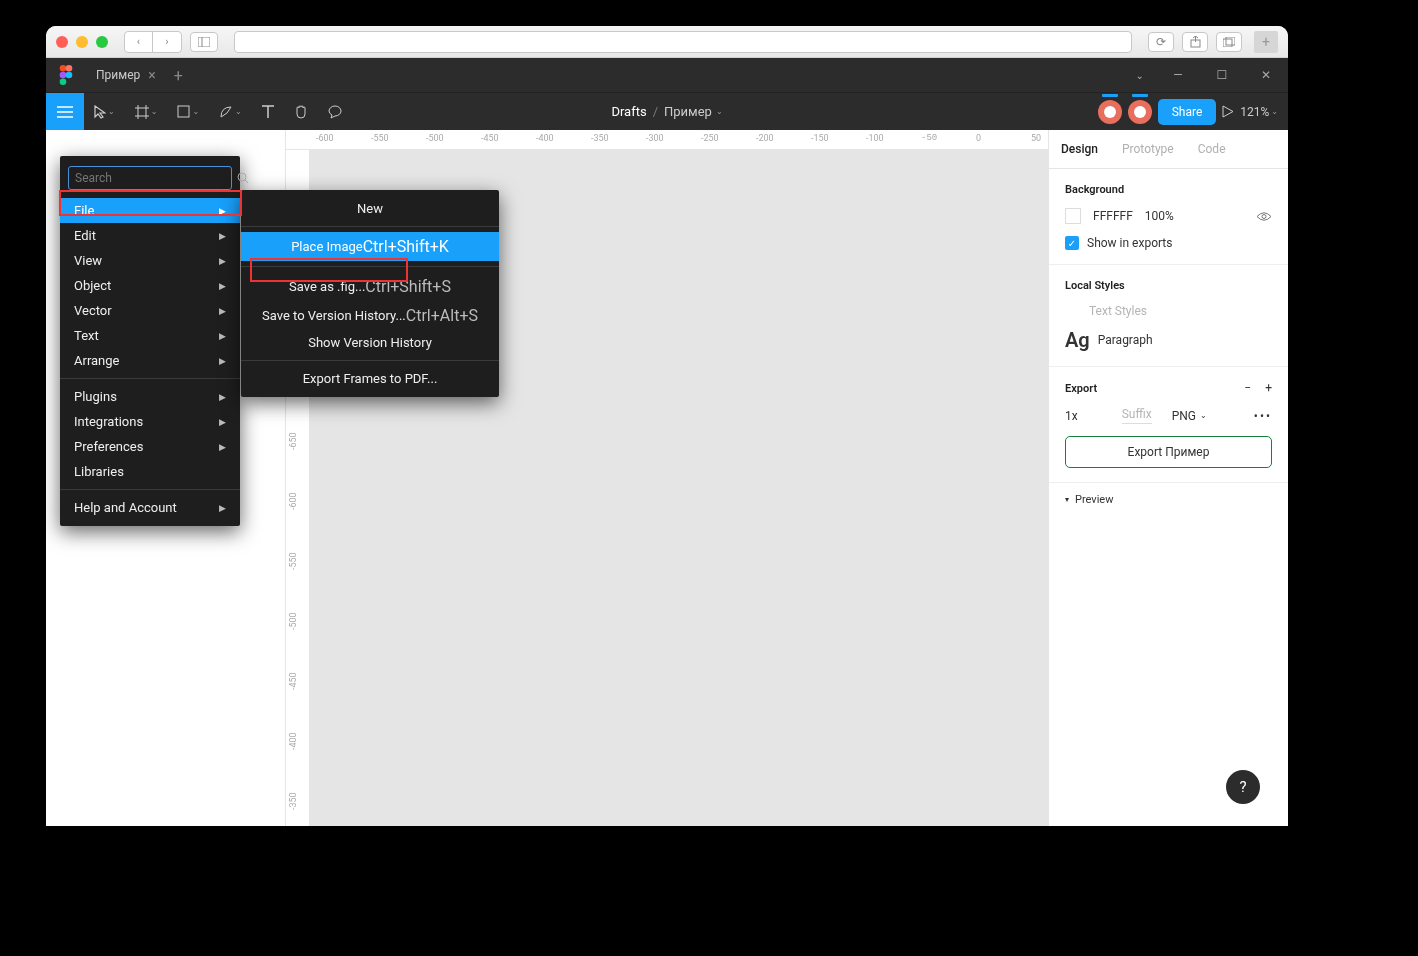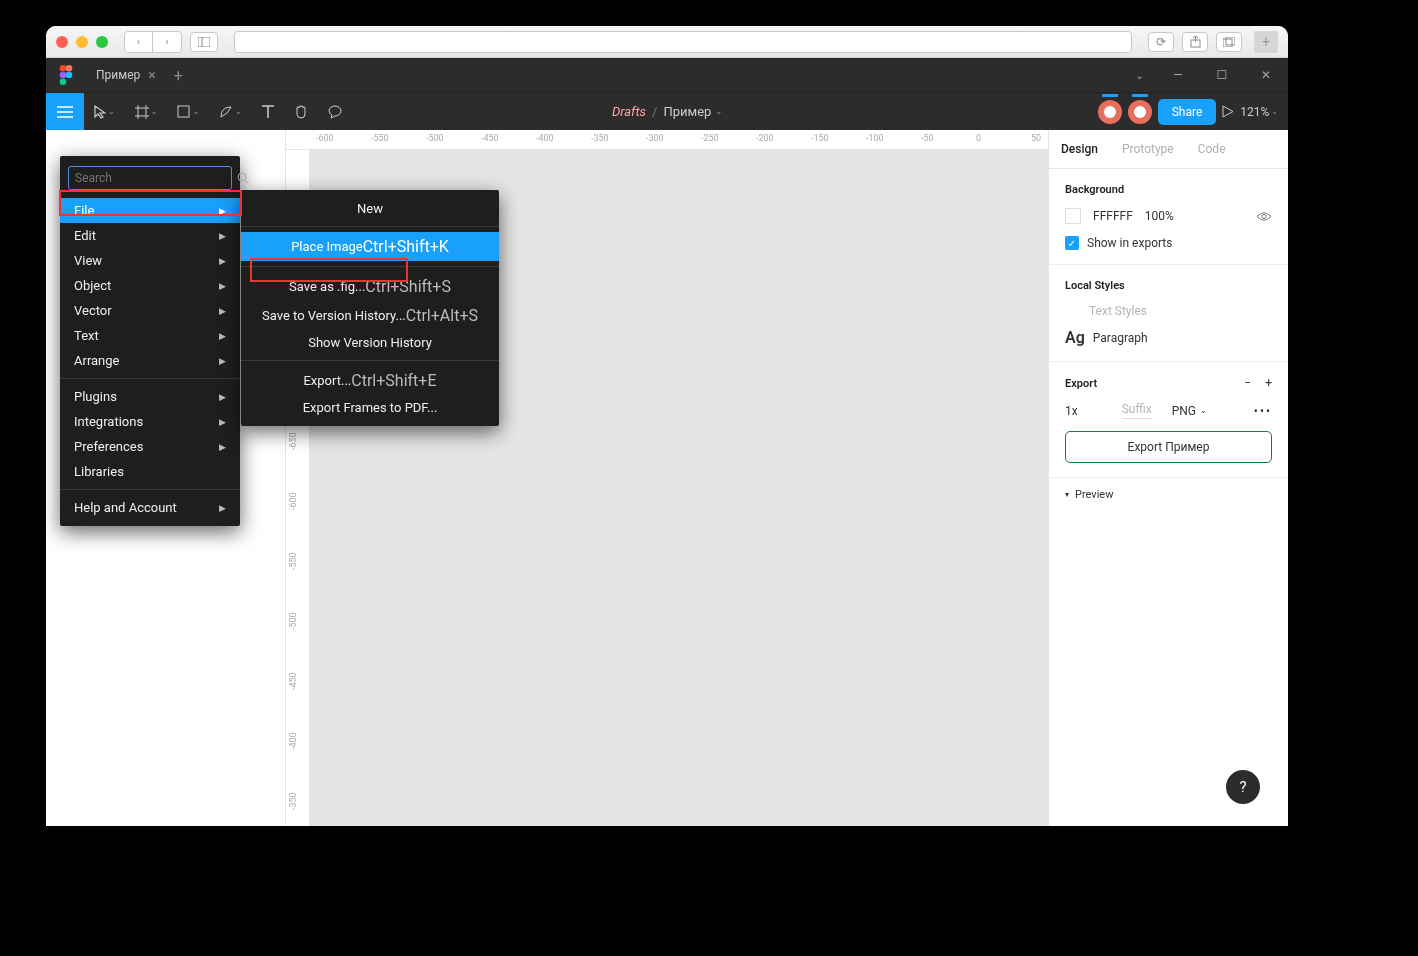--- a/index.html
+++ b/index.html
@@ -26,21 +26,21 @@
   .win-controls { margin-left:auto; display:flex; align-items:center; gap:0;}
   .win-btn { width:44px; height:34px; display:flex;align-items:center;justify-content:center;color:#aaa;font-size:12px;cursor:pointer;}
   .win-chev { color:#aaa; font-size:10px; padding:0 12px;}
 
   .toolbar { height:38px; background:#2c2c2c; display:flex; align-items:center; border-top:1px solid #222;}
   .tb-btn { height:38px; padding:0 10px; display:flex; align-items:center; justify-content:center; color:#ccc; gap:4px;cursor:pointer;}
   .tb-btn.active { background:#18a0fb; color:#fff; width:38px; padding:0;}
   .tb-chev { font-size:8px; color:#999; margin-left:-2px;}
   .breadcrumb { position:absolute; left:50%; transform:translateX(-50%); display:flex; align-items:center; gap:6px; color:#ccc; font-size:13px;}
   .breadcrumb .slash{color:#777;}
-  .breadcrumb .dimmed{color:#fca5a5;font-style:italic;}
+  .breadcrumb .dimmed{color:#ffffff;}
   .tb-right { margin-left:auto; display:flex; align-items:center; gap:6px; padding-right:10px;}
   .avatar { width:24px; height:24px; border-radius:50%; background:#e86f5e; display:flex;align-items:center;justify-content:center; position:relative;}
   .avatar::before{content:"";position:absolute;top:-6px;left:4px;width:16px;height:3px;background:#18a0fb;border-radius:1px;}
   .avatar-inner{width:12px;height:12px;border-radius:50%;background:#fff;}
   .share-btn { background:#18a0fb; color:#fff; padding:6px 14px; border-radius:5px; font-size:12px; cursor:pointer;}
   .play-btn { color:#ccc; font-size:12px;}
   .zoom { color:#ccc; font-size:12px; display:flex;align-items:center;gap:4px;}
 
   .workspace { flex:1; display:flex; background:#fff; position:relative;}
   .left-panel { width:240px; background:#fff; border-right:1px solid #e5e5e5;}
@@ -57,21 +57,21 @@
   .rp-tab.active { color:#222; font-weight:500;}
   .rp-section { padding:14px 16px; border-bottom:1px solid #eee;}
   .rp-title { font-size:11px; font-weight:600; color:#222; margin-bottom:12px;}
   .bg-row { display:flex; align-items:center; gap:12px;}
   .swatch { width:16px; height:16px; border:1px solid #ddd; background:#fff;}
   .eye { margin-left:auto; color:#777;}
   .chk-row { display:flex; align-items:center; gap:8px; margin-top:12px;}
   .chk { width:14px; height:14px; background:#18a0fb; border-radius:2px; display:flex;align-items:center;justify-content:center;color:#fff;font-size:10px;}
   .muted { color:#b5b5b5;margin-left:24px;}
   .ls-row { display:flex; align-items:center; gap:8px; margin-top:10px;}
-  .ag { font-size:16px; font-weight:600;}
+  .ag { font-size:20px; font-weight:600;}
   .exp-head { display:flex; align-items:flex-end;gap:8px;}
   .exp-icons{margin-left:auto;display:flex;gap:14px;color:#333;}
   .exp-row { display:flex; align-items:center; gap:20px; margin-top:12px;}
   .exp-format{display:flex;align-items:center;gap:4px;}
   .dots{margin-left:auto;letter-spacing:2px;}
   .exp-btn { margin-top:12px; border:1px solid #15803d; border-radius:5px; padding:8px; text-align:center; cursor:pointer;}
   .preview-row{display:flex;align-items:center;gap:6px;padding:10px 16px;font-size:11px;}
 
   
   .menu1 { position:absolute; left:14px; top:130px; width:180px; background:#1e1e1e; color:#eee; font-size:13px; padding:6px 0; border-radius:2px; box-shadow:0 6px 20px rgba(0,0,0,.6); z-index:20;}
@@ -247,21 +247,21 @@
           <span style="left: 85px;">-550</span>
           <span style="left: 140px;">-500</span>
           <span style="left: 195px;">-450</span>
           <span style="left: 250px;">-400</span>
           <span style="left: 305px;">-350</span>
           <span style="left: 360px;">-300</span>
           <span style="left: 415px;">-250</span>
           <span style="left: 470px;">-200</span>
           <span style="left: 525px;">-150</span>
           <span style="left: 580px;">-100</span>
-          <span style="left: 635px;">-50</span>
+          <span style="left: 635px; font-family: Liberation Mono, monospace;">-50</span>
           <span style="left: 690px;">0</span>
           <span style="left: 745px;">50</span>
         </div>
       <div class="ruler-v" id="ruler-v">
           <span style="top: 240px;">-700</span>
           <span style="top: 300px;">-650</span>
           <span style="top: 360px;">-600</span>
           <span style="top: 420px;">-550</span>
           <span style="top: 480px;">-500</span>
           <span style="top: 540px;">-450</span>
@@ -408,23 +408,19 @@
       </div>
     <div class="m2-item">
         <span>Save to Version History...</span>
         <span class="short">Ctrl+Alt+S</span>
       </div>
     <div class="m2-item">
         <span>Show Version History</span>
       </div>
     <div class="m-sep"></div>
     <div class="m2-item">
-        <span>Export...</span>
-        <span class="short">Ctrl+Shift+E</span>
-      </div>
-    <div class="m2-item">
         <span>Export Frames to PDF...</span>
       </div>
   </div>
   <div class="redbox2"></div>
 
   <div class="help-fab">?</div>
 </div>
 
 </body></html>

